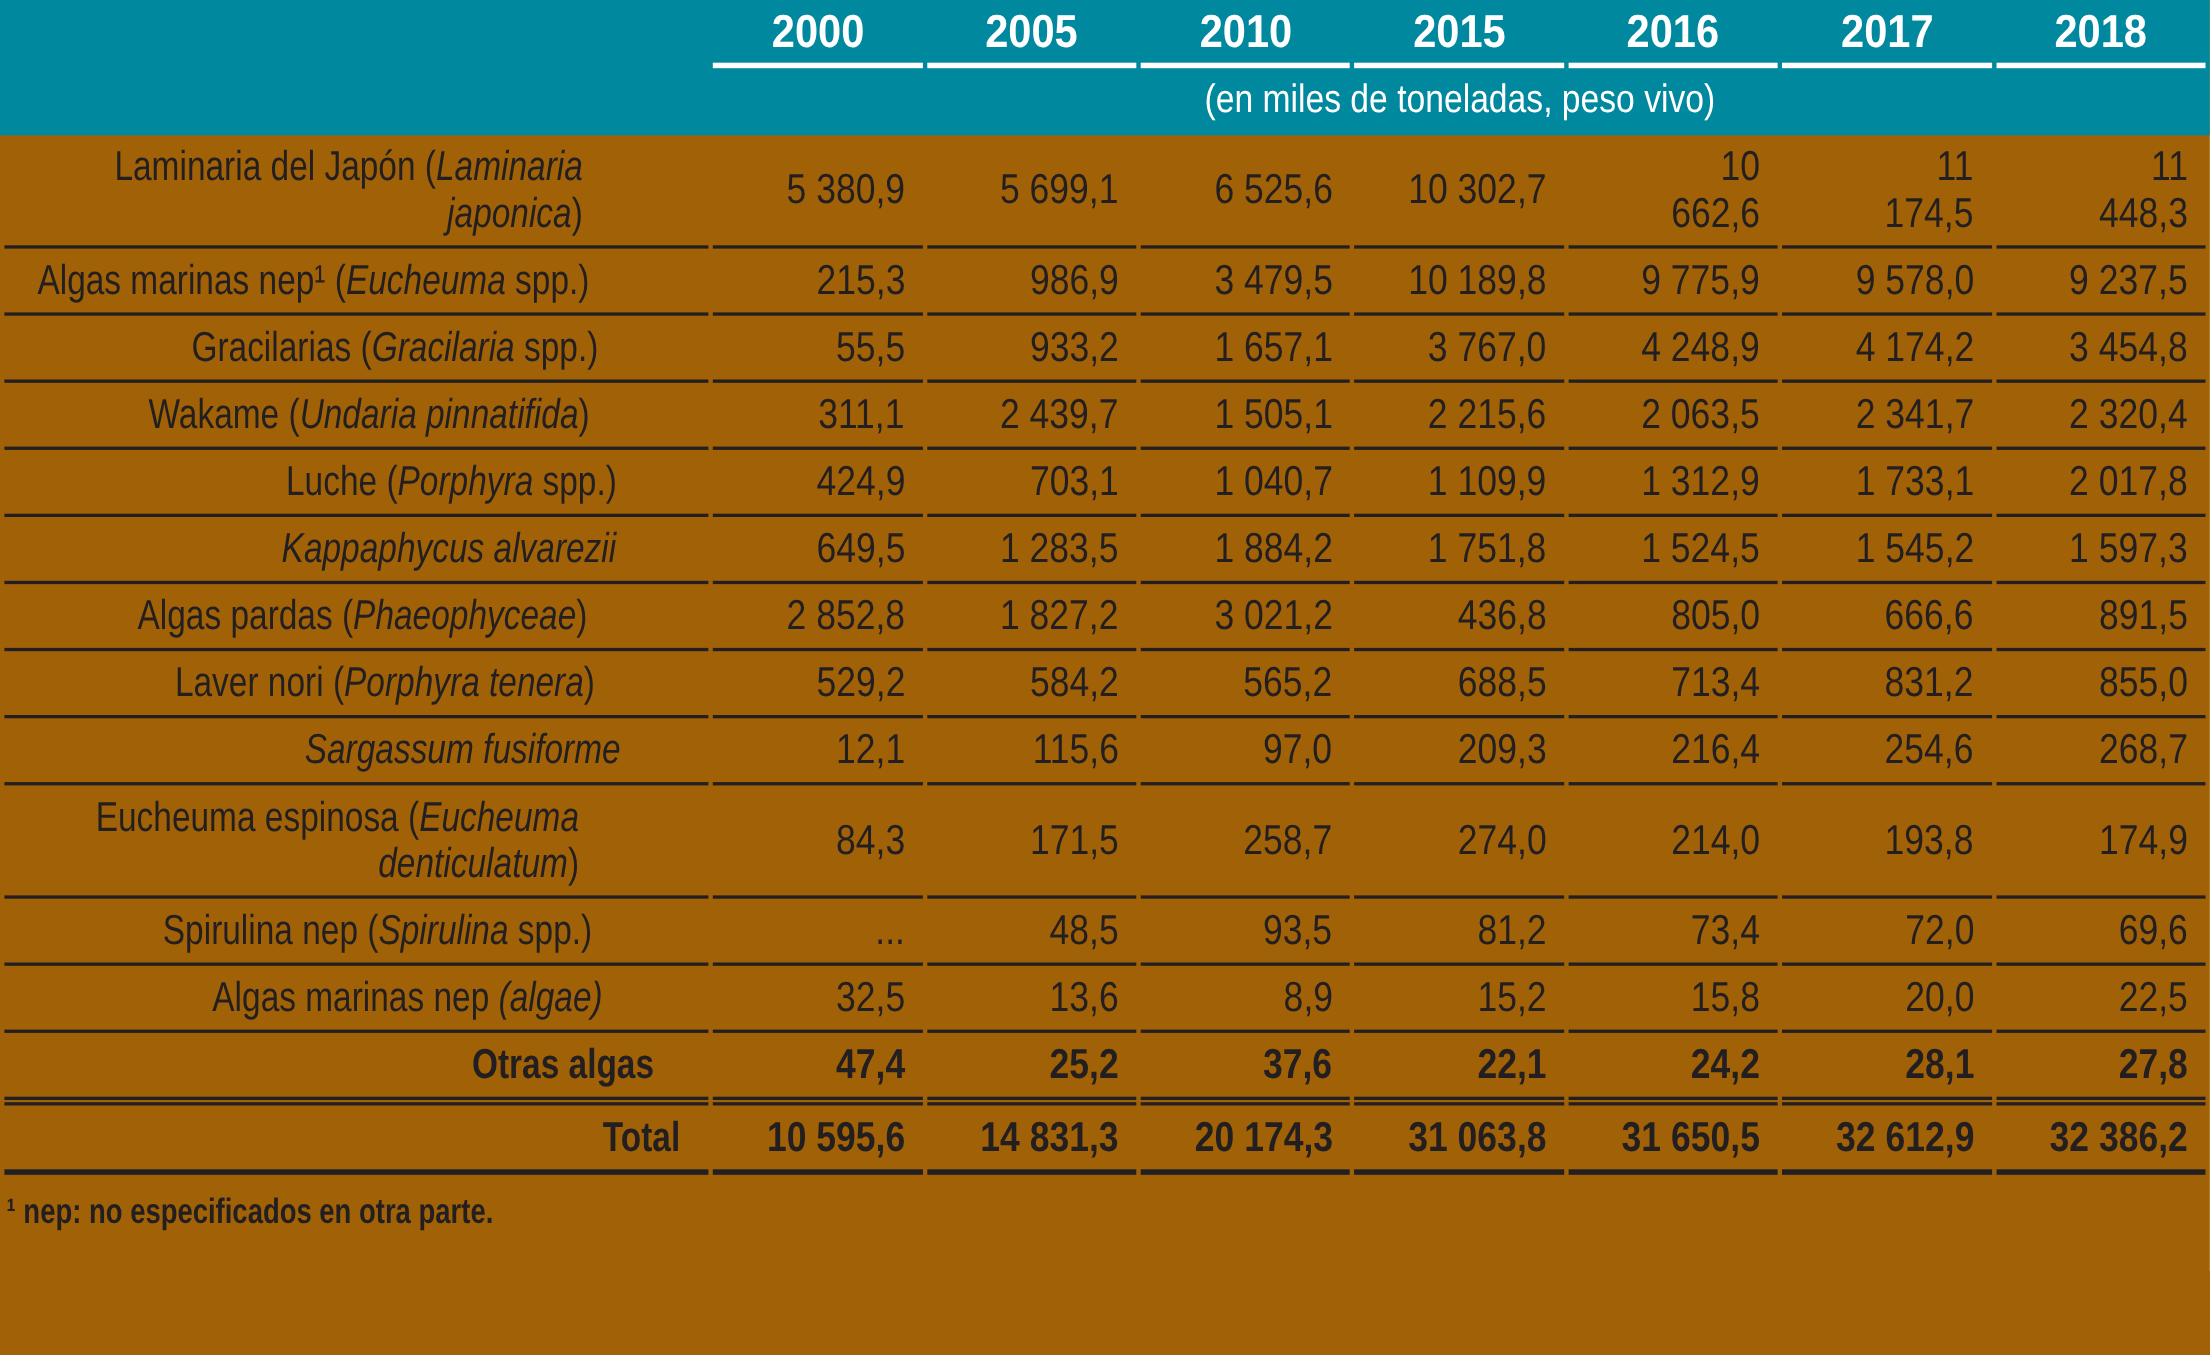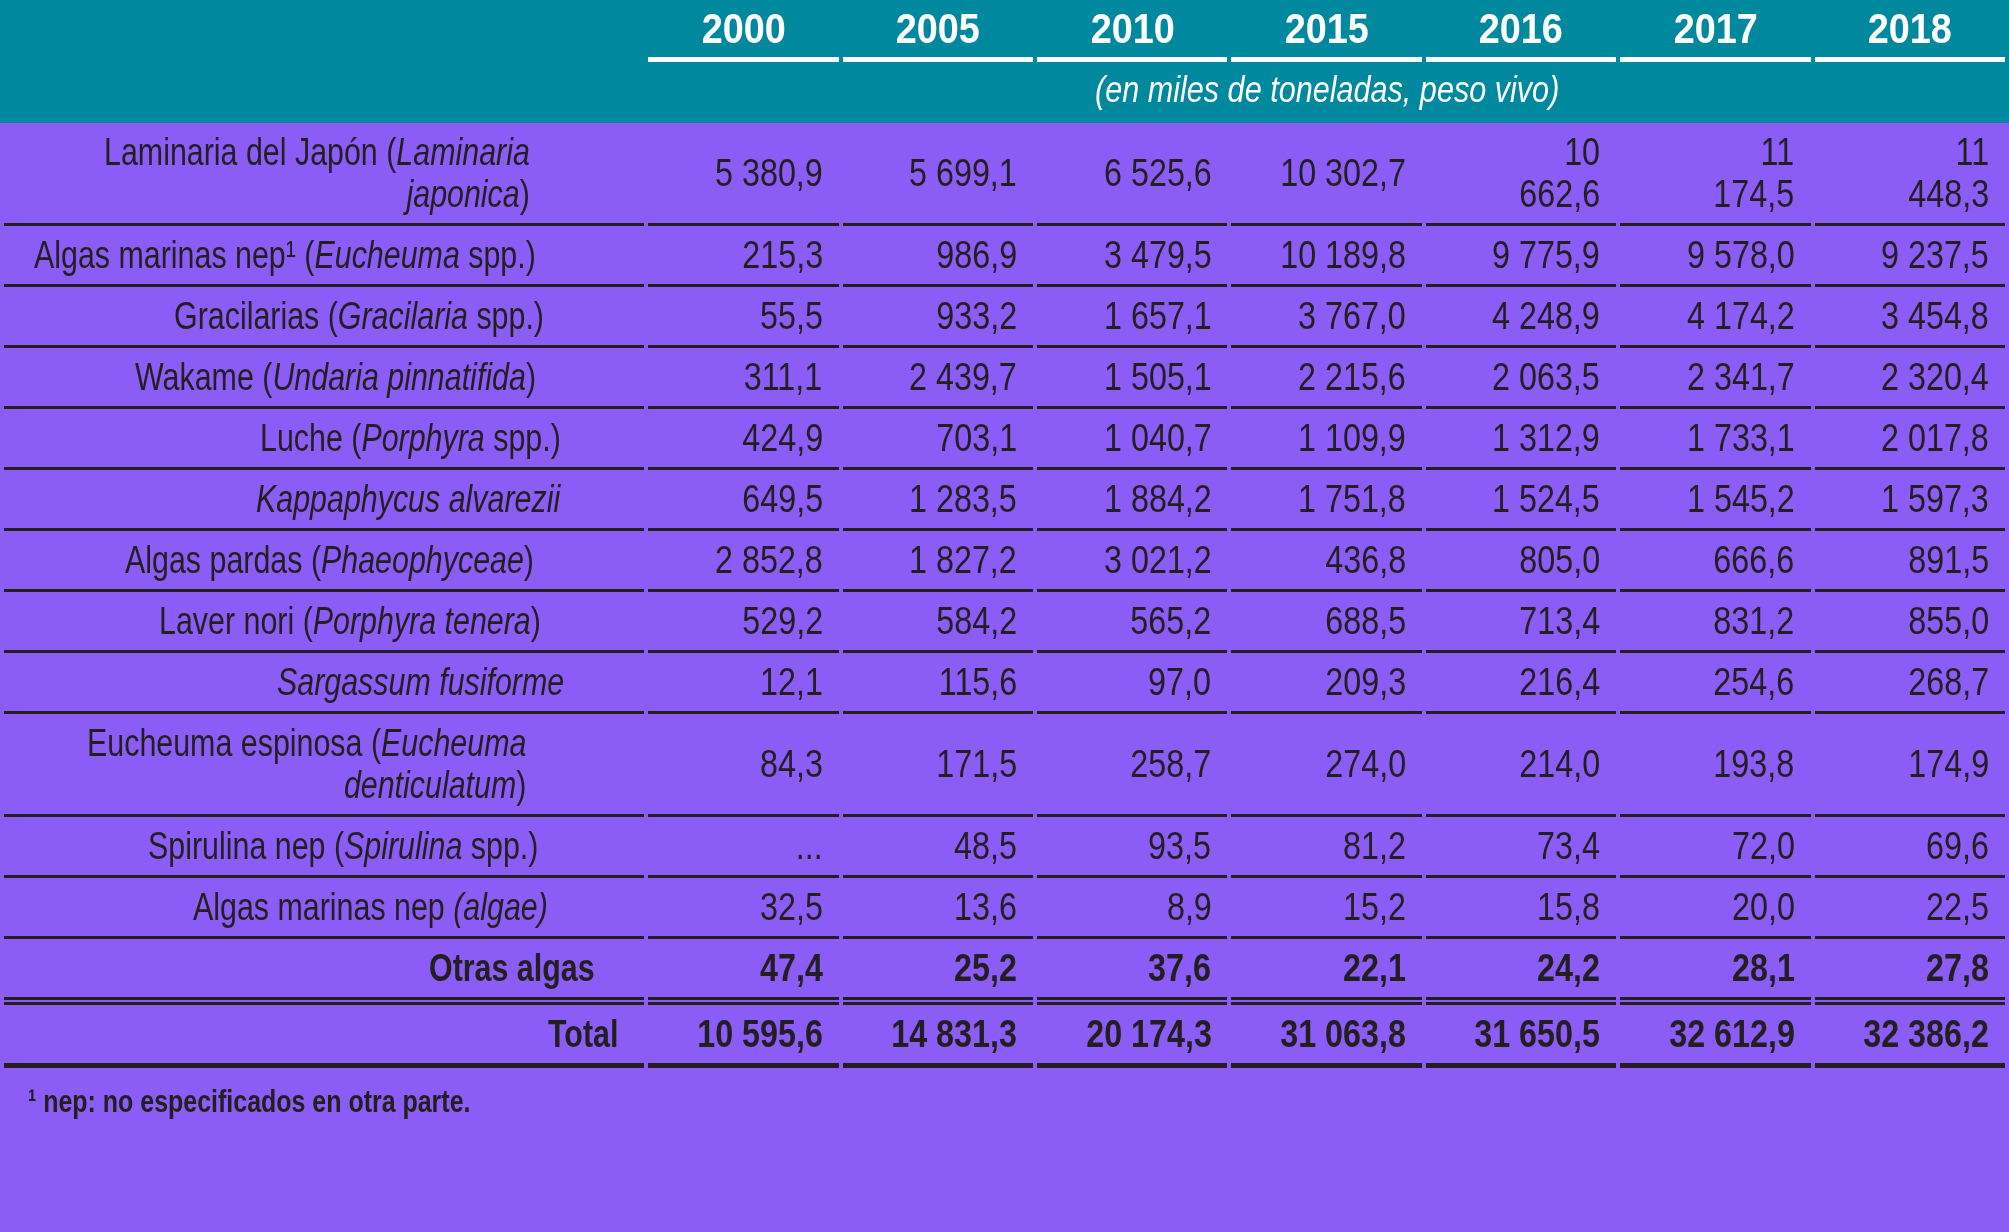--- a/index.html
+++ b/index.html
@@ -1,45 +1,45 @@
 <!DOCTYPE html>
 <html lang="es"><head>
 <meta charset="utf-8">
 <style>
   html,body { margin:0; padding:0; background:#fff; }
   .wrap {
     position:relative; width:2009px; height:1232px; overflow:hidden;
-    background:#8b5cf6; font-family:"Liberation Sans", sans-serif; color:#231F20;
+    background:#a16207; font-family:"Liberation Sans", sans-serif; color:#231F20;
   }
   .header-band { position:absolute; top:0; left:0; width:100%; height:123px; background:#00889E; }
   table.data {
     position:relative; width:2009px; table-layout:fixed;
     border-collapse:separate; border-spacing:4px 0;
   }
   col.c-species { width:639px; }
   col.c-year { width:190px; }
   th, td { box-sizing:border-box; vertical-align:middle; font-weight:normal; }
   .year-row th {
     height:62px; color:#fff; font-weight:bold; font-size:42px; line-height:1;
     text-align:center; border-bottom:5px solid #fff; padding:0;
   }
   .year-row th.corner { border-bottom:none; }
-  .sub-row th { height:61px; color:#fff; font-size:36px; font-style:italic; text-align:center; padding:0 0 6px 0; }
+  .sub-row th { height:61px; color:#fff; font-size:36px; text-align:center; padding:0 0 6px 0; }
   tbody td { border-bottom:3px solid #231F20; padding:8px 0; font-size:38px; line-height:42px; }
   td.species { text-align:right; padding-left:30px; padding-right:8px; }
   td.num { text-align:right; padding-right:16px; }
   tr.last-data td { border-bottom:none;font-weight:bold; }
   tr.total-row td { border-top:8px double #231F20; border-bottom:5px solid #231F20; font-weight:bold; }
   tr.total-row .squish-l, tr.total-row .squish-r { font-weight:bold; }
   .squish-l { display:inline-block; white-space:pre; transform:scaleX(0.8); transform-origin:0 50%; }
   .squish-r { display:inline-block; white-space:pre; transform:scaleX(0.85); transform-origin:100% 50%; }
   .squish-c { display:inline-block; white-space:pre; transform:scaleX(0.9); transform-origin:50% 50%; }
   .sub-squish { display:inline-block; white-space:pre; transform:scaleX(0.85); transform-origin:50% 50%; }
   .it { font-style:italic; }
-  .footnotes { padding:16px 0 0 28px; }
+  .footnotes { padding:16px 0 0 6px; }
   .fn { margin-bottom:13px; font-size:32px; font-weight:bold; line-height:34px; }
   .fsq { display:inline-block; white-space:pre; transform:scaleX(0.78); transform-origin:0 50%; }
 </style>
 </head>
 <body>
 
 <div class="wrap">
   <div class="header-band"></div>
 
   <table class="data">

